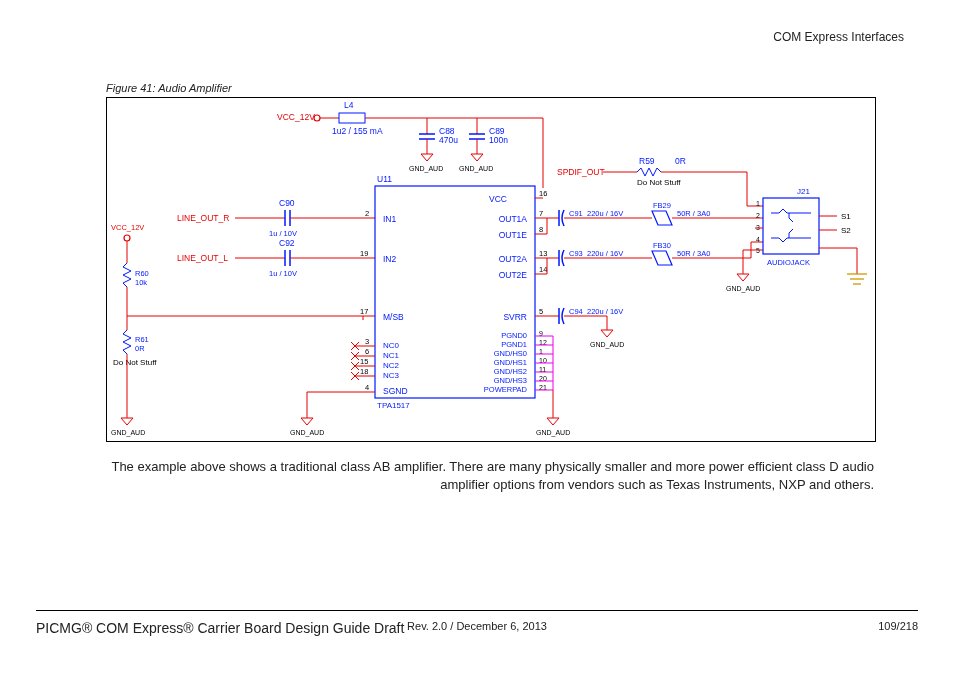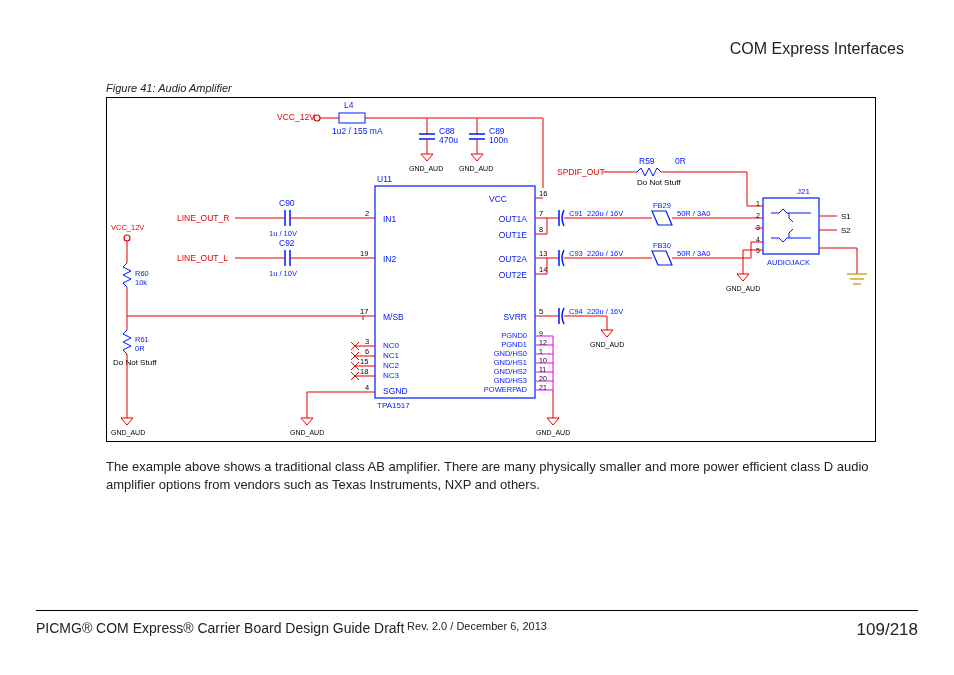--- a/index.html
+++ b/index.html
@@ -1,38 +1,38 @@
 <!DOCTYPE html>
 <html><head>
 <meta charset="utf-8">
 <style>
   html, body { margin: 0; padding: 0; background: #fff; }
   body {
     font-family: Arial, "Helvetica Neue", Helvetica, sans-serif;
     width: 954px; height: 675px; position: relative; color:#222;
   }
   .page { position:relative; width:100%; height:100%; }
-  .hdr { position:absolute; top:30px; right:50px; font-size:16px;margin-top:10px; }
+  .hdr { position:absolute; top:30px; right:50px; font-size:12px; }
   .figcap { position:absolute; top:82px; left:106px; font-style:italic; font-size:11px; }
   .schem-box {
     position:absolute; left:106px; top:97px; width:768px; height:343px;
     border:1px solid #000; background:#fff;
   }
   .schematic { position:absolute; inset:0; overflow:visible; }
   text { font-family: Arial, sans-serif; font-size:8.5px; }
   .red { fill:#e60000; }
   .blue { fill:#0018ff; }
   .blk  { fill:#000; }
   .desc { position:absolute; left:106px; top:458px; width:768px;
-          font-size:13px; line-height:1.35; }
+          font-size:13px; line-height:1.35;text-align:right; }
   .footer-line { position:absolute; left:36px; right:36px; top:610px;
                  border-top:1px solid #000; }
   .ftr-l { position:absolute; left:36px; top:620px; font-size:14px; }
   .ftr-c { position:absolute; left:0; right:0; top:620px; text-align:center; font-size:11px; }
-  .ftr-r { position:absolute; right:36px; top:620px; font-size:17px; }
+  .ftr-r { position:absolute; right:36px; top:620px; font-size:11px; }
   
 </style>
 </head>
 <body>
 
 <div class="page">
 
   <div class="hdr">COM Express Interfaces</div>
 
   <div class="figcap">Figure 41:    Audio Amplifier</div>

